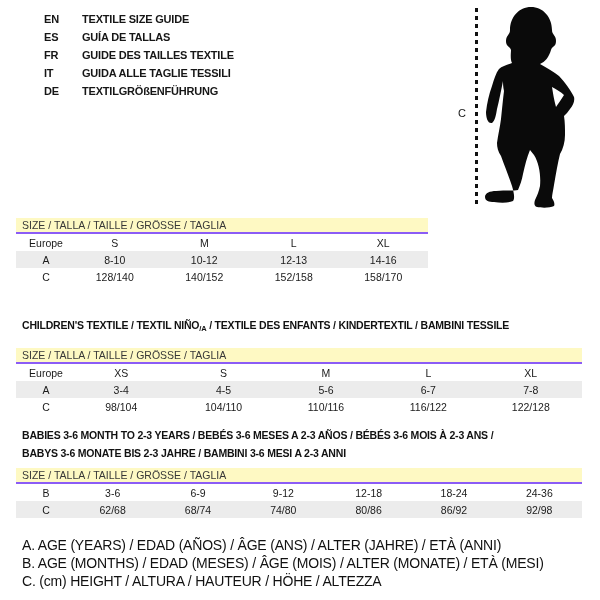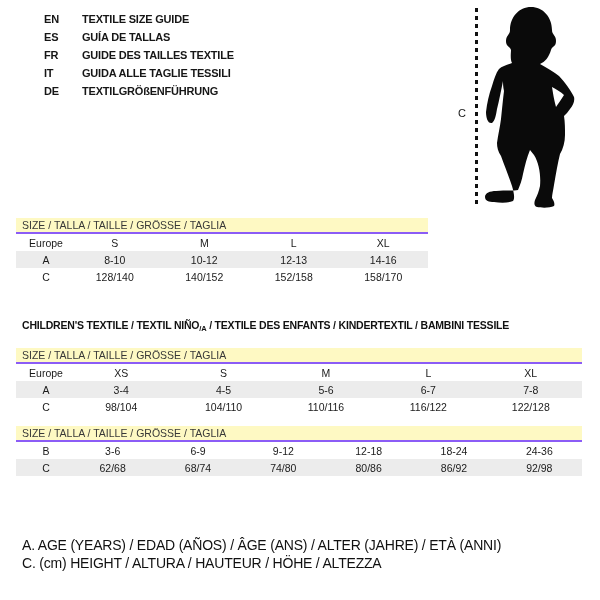--- a/index.html
+++ b/index.html
@@ -195,20 +195,24 @@
         <td>104/110</td>
         <td>110/116</td>
         <td>116/122</td>
         <td>122/128</td>
       </tr>
     </tbody>
       </table>
   </div>
 
   <div class="tbl-block t3">
+    <h2 class="tbl-title">
+      <span class="subline">BABIES 3-6 MONTH TO 2-3 YEARS / BEBÉS 3-6 MESES A 2-3 AÑOS / BÉBÉS 3-6 MOIS À 2-3 ANS /</span>
+      <span class="subline">BABYS 3-6 MONATE BIS 2-3 JAHRE / BAMBINI 3-6 MESI A 2-3 ANNI</span>
+    </h2>
     <table>
       <colgroup>
           <col class="labcol">
           <col>
           <col>
           <col>
           <col>
           <col>
           <col>
         </colgroup>
@@ -233,16 +237,17 @@
         <td>80/86</td>
         <td>86/92</td>
         <td>92/98</td>
       </tr>
     </tbody>
       </table>
   </div>
 
   <div class="footnotes">
     <div class="footnote">A. AGE (YEARS) / EDAD (AÑOS) / ÂGE (ANS) / ALTER (JAHRE) / ETÀ (ANNI)</div>
+    <div class="footnote">B. AGE (MONTHS) / EDAD (MESES) / ÂGE (MOIS) / ALTER (MONATE) / ETÀ (MESI)</div>
     <div class="footnote">C. (cm) HEIGHT / ALTURA / HAUTEUR / HÖHE / ALTEZZA</div>
   </div>
 
 </div>
 
 </body></html>

